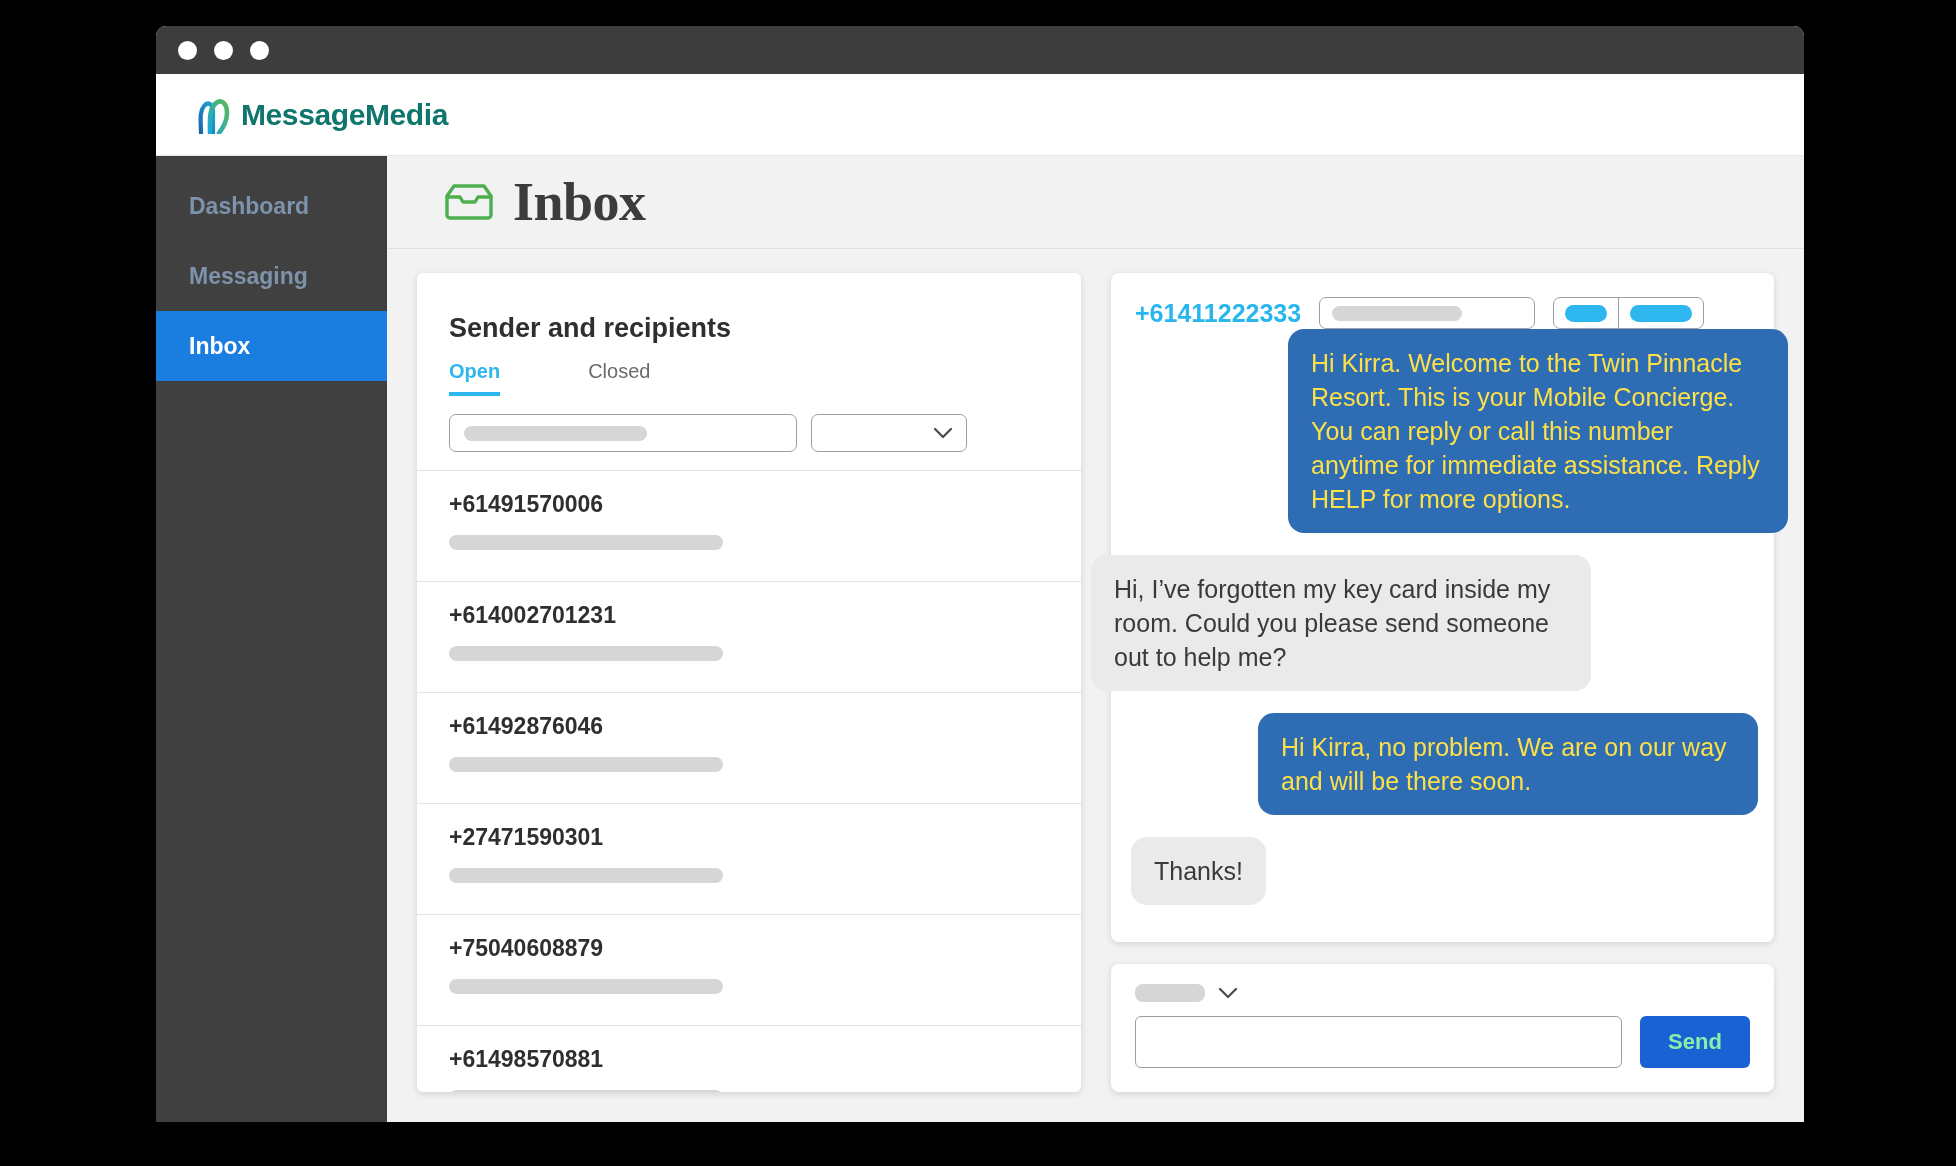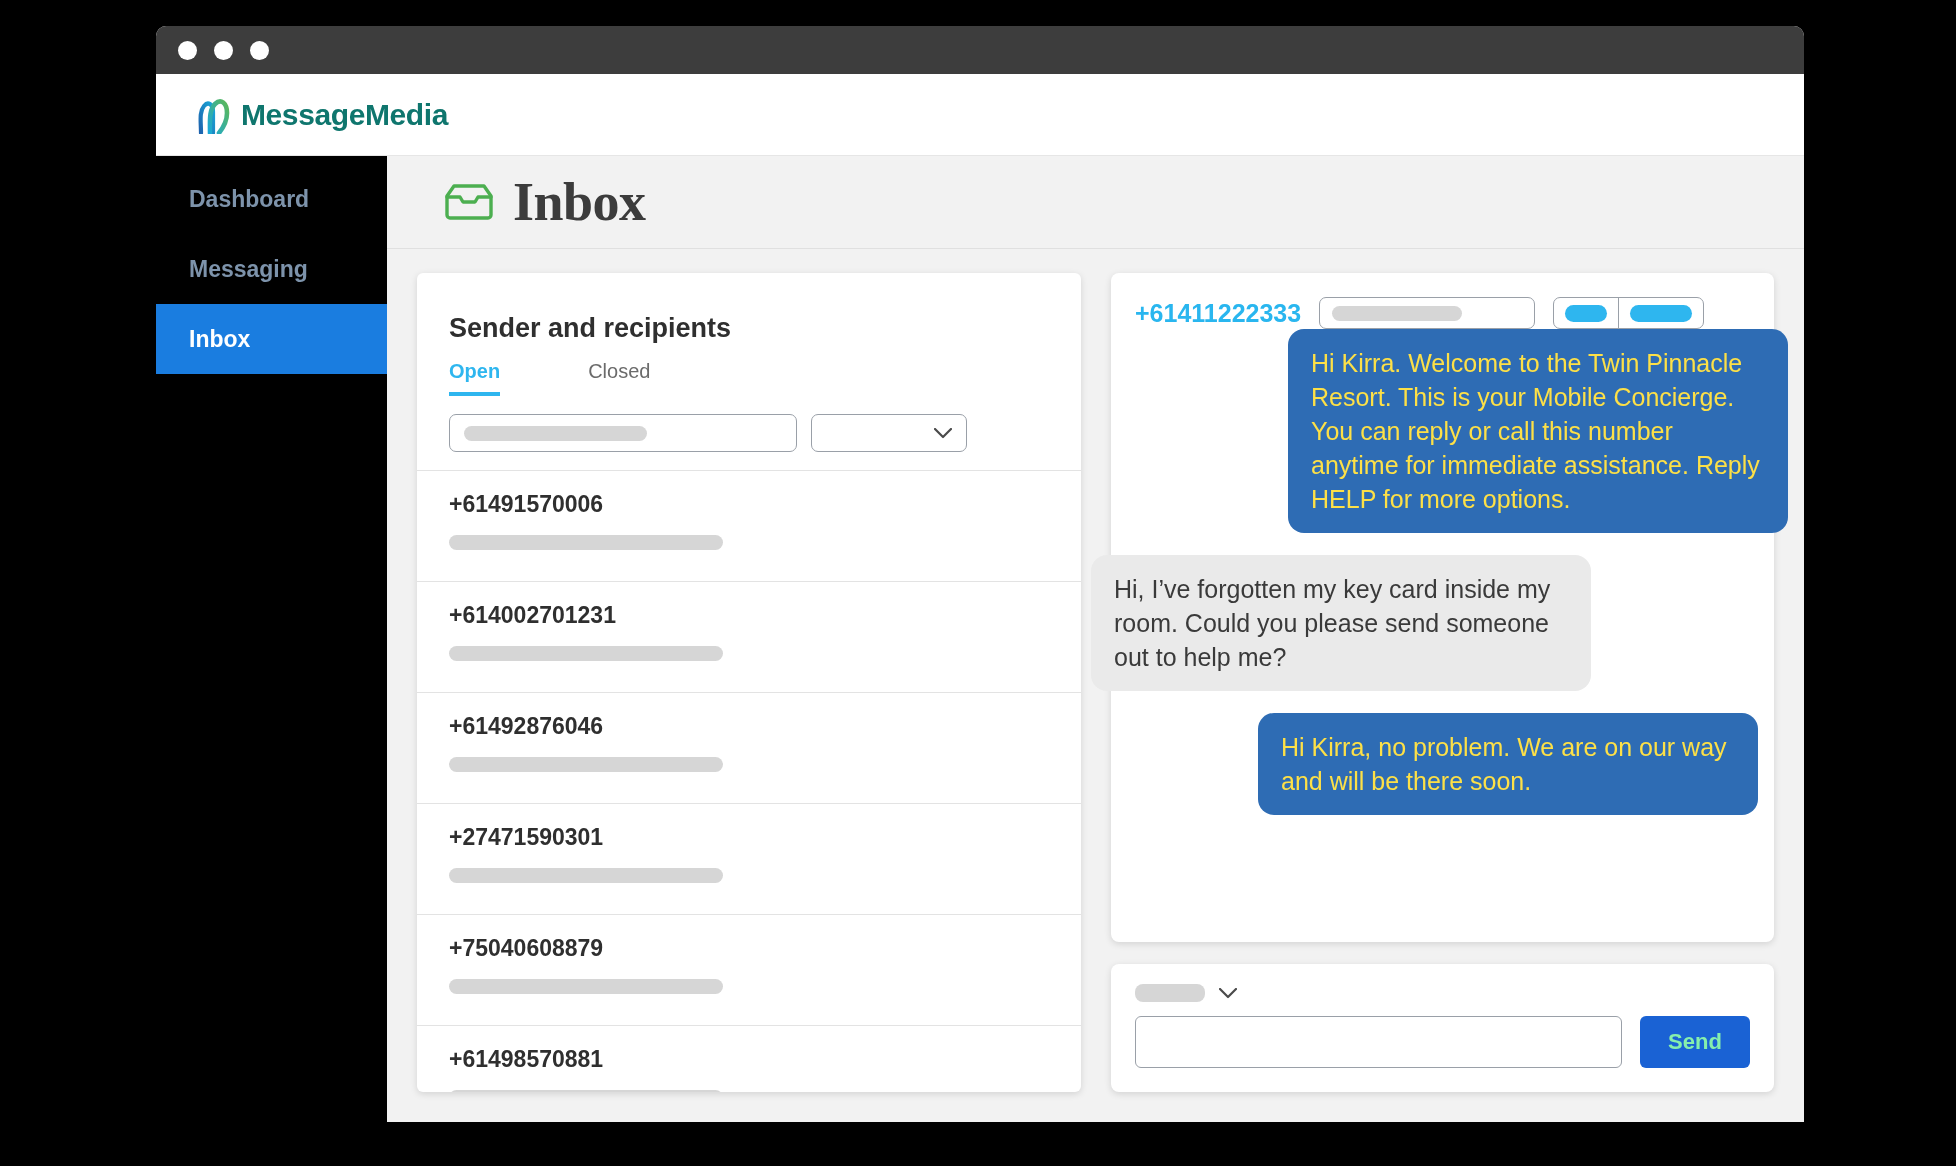--- a/index.html
+++ b/index.html
@@ -42,22 +42,22 @@
   .logo-text {
     font-size: 30px; font-weight: bold; letter-spacing: -0.4px;
     color: #0f766e;
   }
 
   
   .body-row { display: flex; height: 966px; }
 
   .sidebar {
     width: 231px; flex: 0 0 231px;
-    background: #000000;
-    padding-top: 8px;
+    background: #404040;
+    padding-top: 15px;
   }
   .nav-item {
     height: 70px;
     display: flex; align-items: center;
     padding-left: 33px;
     font-size: 23px; font-weight: bold;
     color: #7d93ab;
     cursor: pointer;
   }
   .nav-item.active {
@@ -367,20 +367,23 @@
             <div class="bubbles">
               <div class="bubble-row out row-welcome">
                 <div class="bubble out">Hi Kirra. Welcome to the Twin Pinnacle Resort. This is your Mobile Concierge. You can reply or call this number anytime for immediate assistance. Reply HELP for more options.</div>
               </div>
               <div class="bubble-row in row-keycard">
                 <div class="bubble in">Hi, I’ve forgotten my key card inside my room. Could you please send someone out to help me?</div>
               </div>
               <div class="bubble-row out row-onway">
                 <div class="bubble out">Hi Kirra, no problem. We are on our way and will be there soon.</div>
               </div>
+              <div class="bubble-row in row-thanks">
+                <div class="bubble in">Thanks!</div>
+              </div>
             </div>
           </div>
 
           <div class="composer">
             <div class="composer-top">
               <span class="ph-bar" style="width:70px;height:18px"></span>
               <svg class="chev" viewBox="0 0 18 11">
                 <path d="M1 1 L9 9 L17 1" fill="none" stroke="#4a4a4a" stroke-width="2.2" stroke-linecap="round" stroke-linejoin="round"></path>
               </svg>
             </div>

